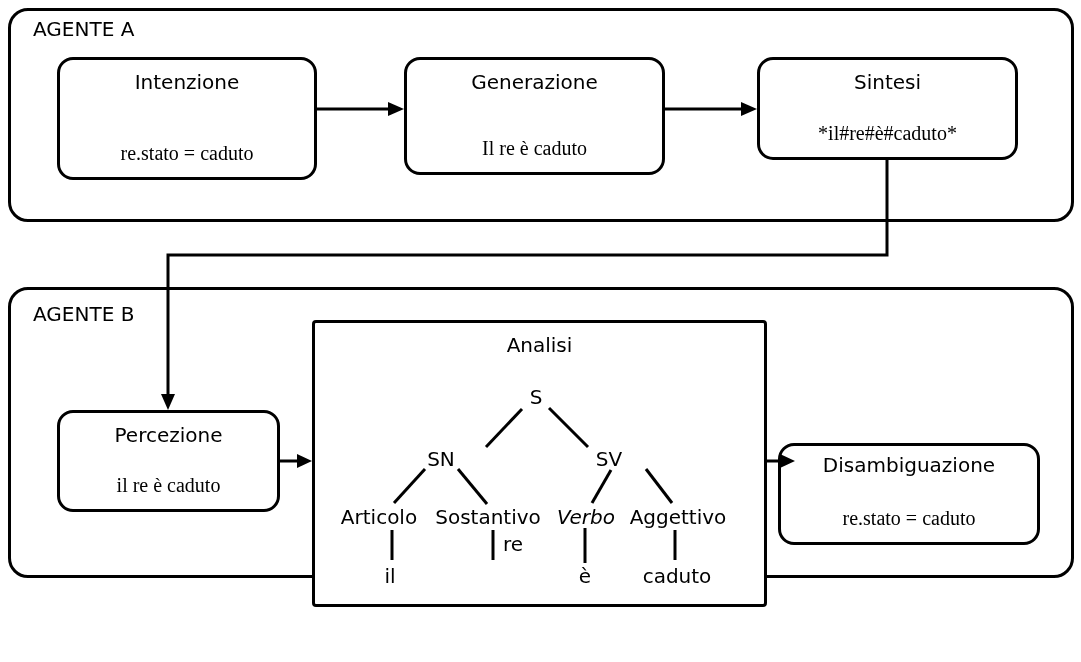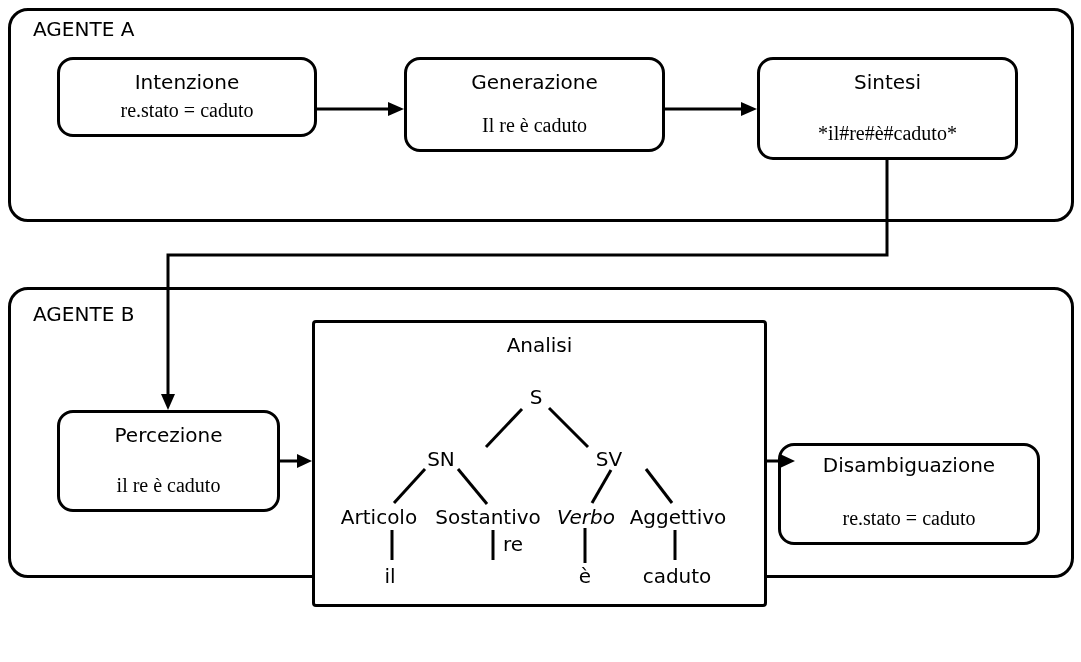--- a/index.html
+++ b/index.html
@@ -30,22 +30,22 @@
   }
   #agent-a-label { top: 6px; }
   #agent-b-label { top: 12px; }
   .node-box {
     position: absolute;
     border: 3px solid #000;
     border-radius: 16px;
     box-sizing: border-box;
     background: #ffffff;
   }
-  #box-intenzione       { left: 57px;  top: 57px;  width: 260px; height: 80px; }
-  #box-generazione      { left: 404px; top: 57px;  width: 261px; height: 95px; }
+  #box-intenzione       { left: 57px;  top: 57px;  width: 260px; height: 123px; }
+  #box-generazione      { left: 404px; top: 57px;  width: 261px; height: 118px; }
   #box-sintesi          { left: 757px; top: 57px;  width: 261px; height: 103px; }
   #box-percezione       { left: 57px;  top: 410px; width: 223px; height: 102px; }
   #box-analisi          { left: 312px; top: 320px; width: 455px; height: 287px; border-radius: 4px; }
   #box-disambiguazione  { left: 778px; top: 411px; width: 262px; height: 102px; margin-top: 32px; }
   .node-title {
     position: absolute;
     top: 10px;
     left: 0;
     width: 100%;
     text-align: center;

